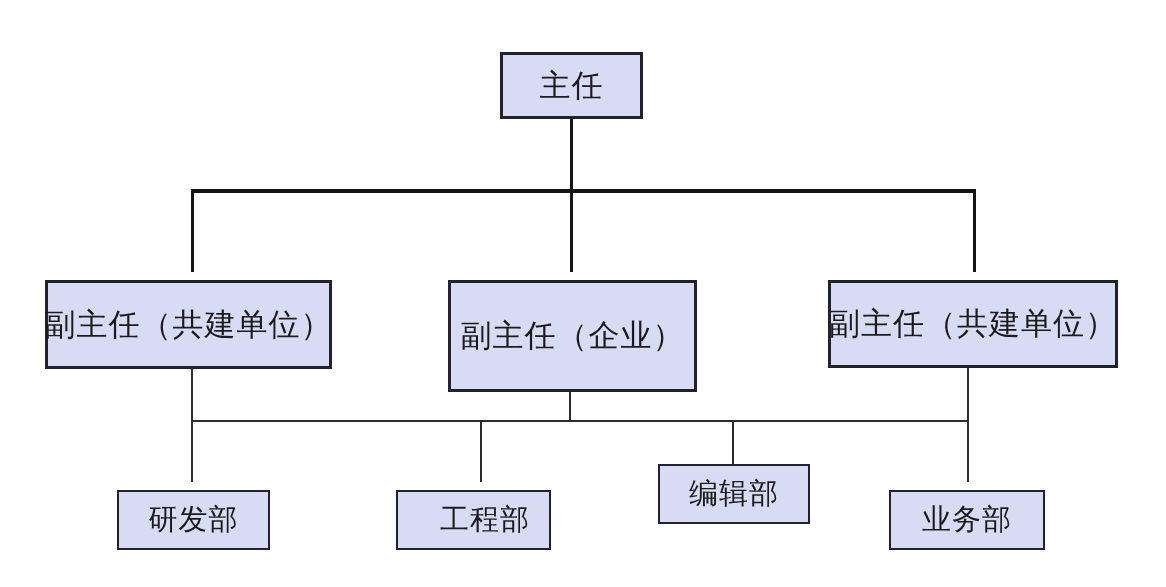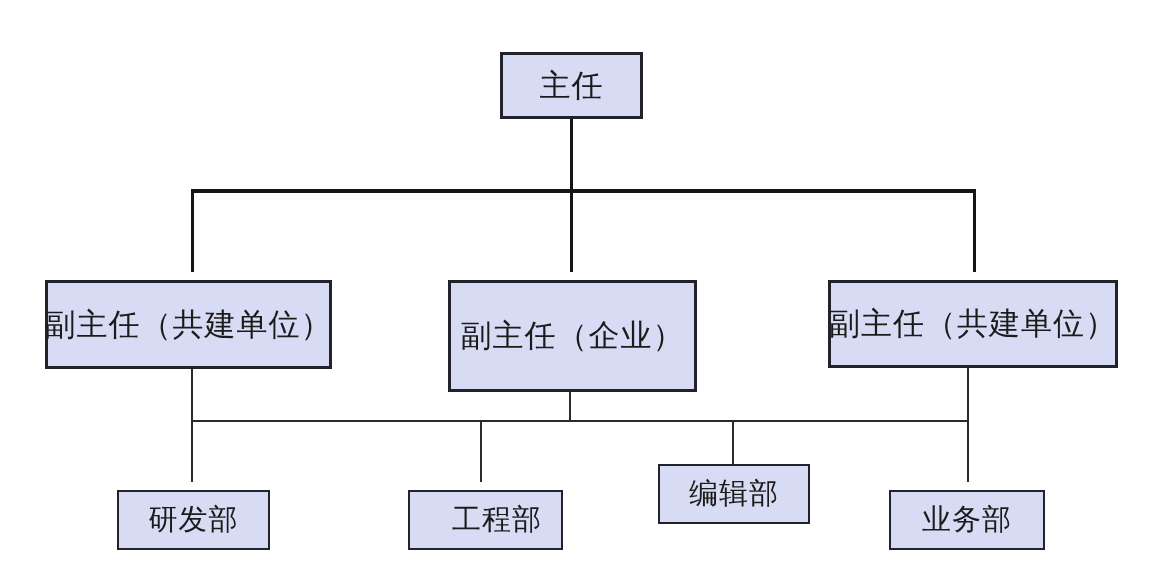--- a/index.html
+++ b/index.html
@@ -45,21 +45,21 @@
   .line.thin {
     background: #2b2b2b;
   }
 
   
   #box-root   { left: 500px; top: 44px;  width: 143px; height: 67px; }
   #box-l2-0   { left: 45px;  top: 272px; width: 287px; height: 89px; }
   #box-l2-1   { left: 448px; top: 272px; width: 249px; height: 112px; }
   #box-l2-2   { left: 828px; top: 272px; width: 290px; height: 88px; }
   #box-l3-0   { left: 117px; top: 482px; width: 153px; height: 60px; }
-  #box-l3-1   { left: 408px; top: 482px; width: 155px; height: 60px; padding-left: 23px; }
+  #box-l3-1   { left: 396px; top: 482px; width: 155px; height: 60px; padding-left: 23px; }
   #box-l3-2   { left: 658px; top: 456px; width: 152px; height: 60px; }
   #box-l3-3   { left: 889px; top: 482px; width: 156px; height: 60px; }
 
   
   #v-root     { left: 570px; top: 111px; width: 3px;   height: 161px; }
   #h-tier1    { left: 191px; top: 189px; width: 785px; height: 4px;  }
   #v-t1-left  { left: 191px; top: 189px; width: 3px;   height: 83px; }
   #v-t1-right { left: 973px; top: 189px; width: 3px;   height: 83px; }
 
   #v-d-left   { left: 191px; top: 361px; width: 2px;   height: 121px; }

